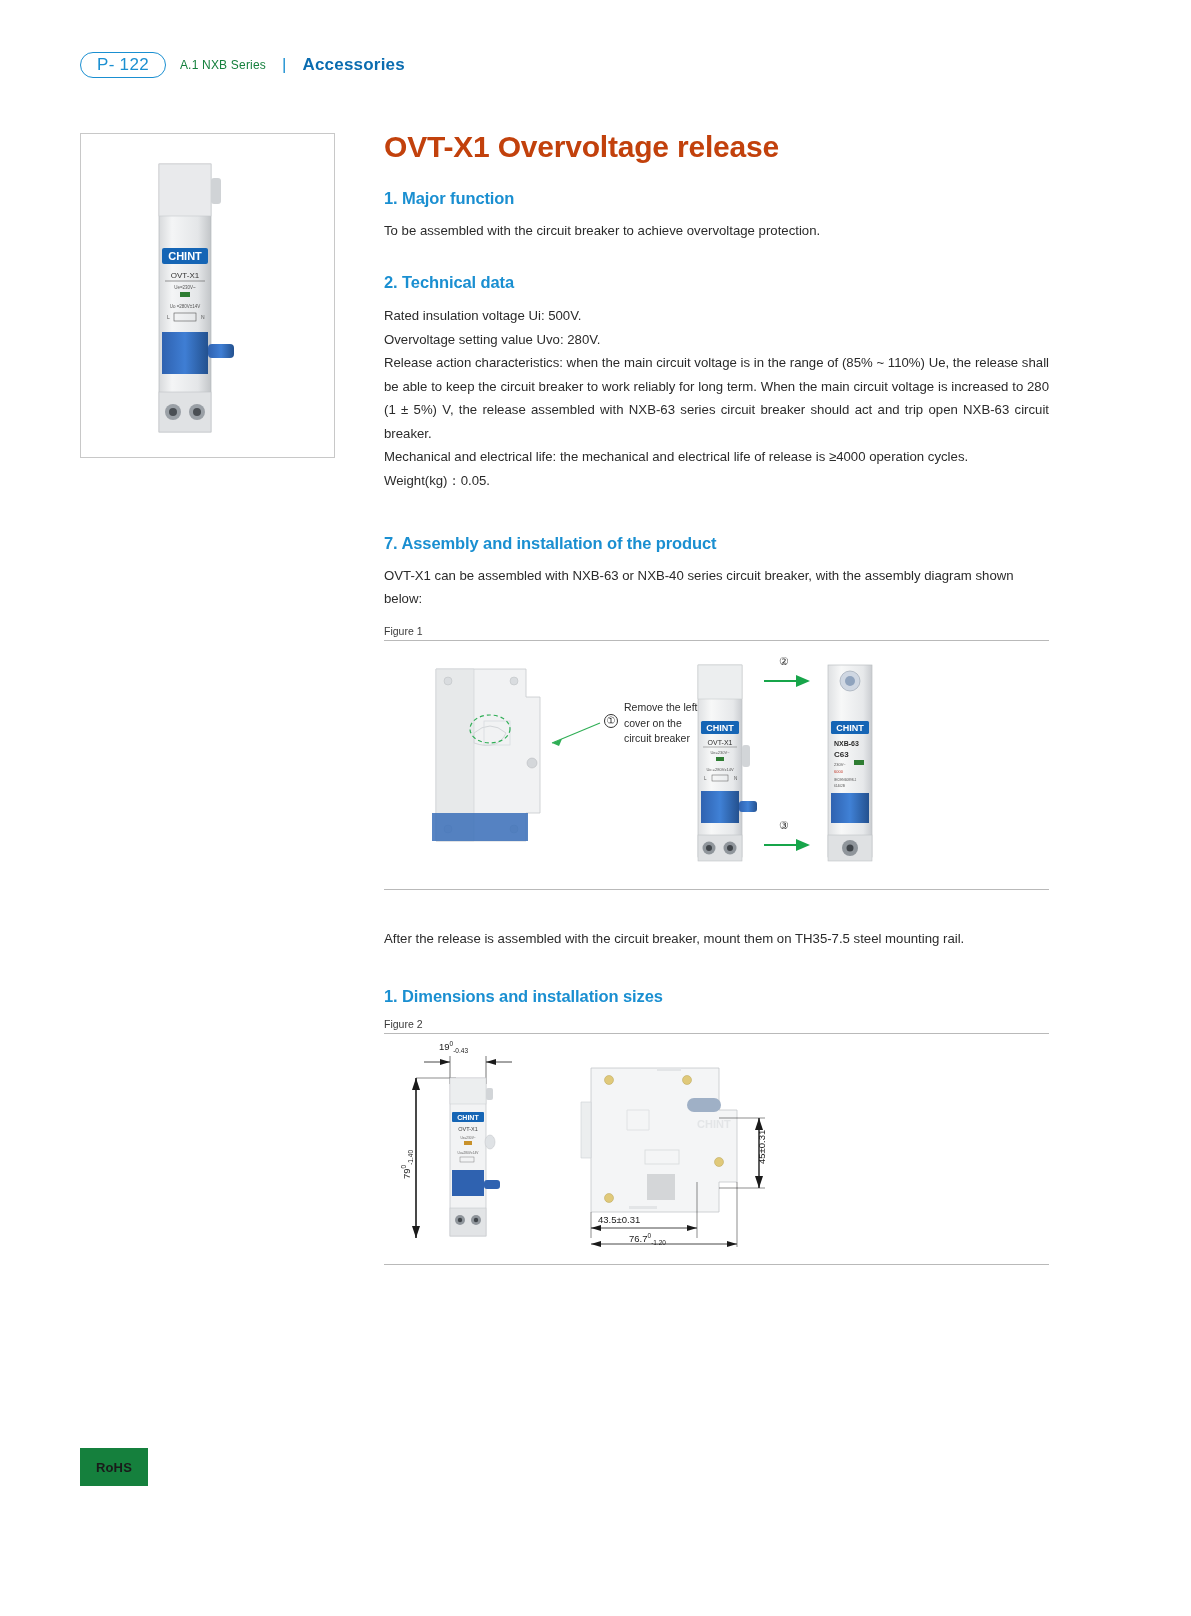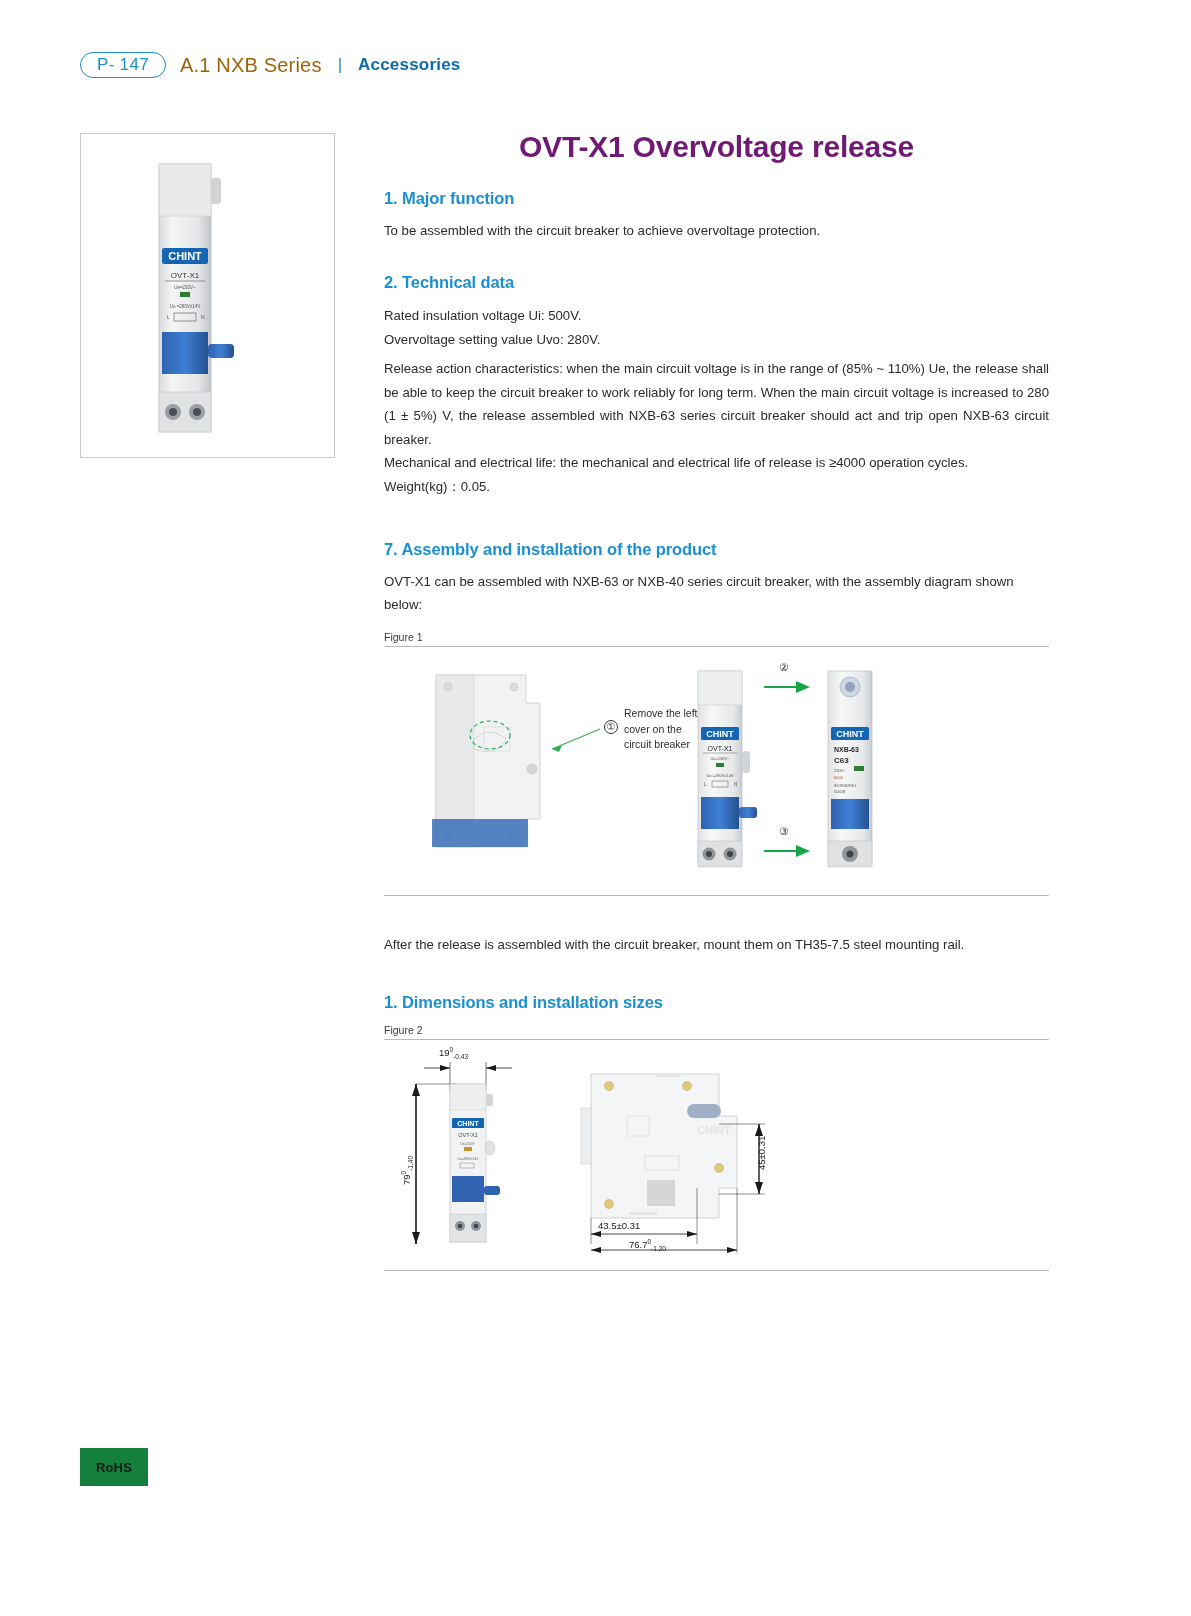--- a/index.html
+++ b/index.html
@@ -20,48 +20,48 @@
   }
   .page-pill {
     border: 1.6px solid #1a8fd1;
     border-radius: 14px;
     color: #1a8fd1;
     font-size: 17px;
     letter-spacing: .3px;
     padding: 3px 16px 4px 16px;
     line-height: 1;
   }
-  .series-label { color:#a16207; font-size:20px; letter-spacing:.2px; }
+  .series-label { color:#15803d; font-size:12px; letter-spacing:.2px; }
   .hdr-sep { color:#1a8fd1; font-size:17px; padding:0 2px; }
   .accessories { color:#0a6cb0; font-size:17px; font-weight:bold; letter-spacing:.2px; }
 
   
   .photo-box {
     position:absolute; left:80px; top:133px;
     width:255px; height:325px;
     border:1px solid #c8c8c8; background:#fff;
   }
   .breaker-photo { position:absolute; left:48px; top:22px; width:140px; height:282px; }
 
   
   .content { position:absolute; left:384px; top:130px; width:665px; }
   h1.product-title {
     font-size:30px; font-weight:bold; margin:0 0 26px 0;
-    letter-spacing:-0.2px; color:#701a75; line-height:1.1;text-align:center;
+    letter-spacing:-0.2px; color:#c2410c; line-height:1.1;
   }
   h2.sec {
     color:#1a8fd1; font-size:16.5px; font-weight:bold;
     margin:0 0 12px 0; letter-spacing:-0.1px;
   }
   h2.sec.spaced { margin-top:32px; }
   p.body {
     font-size:13.2px; line-height:1.62; margin:0; color:#2b2b2b;
   }
   .tech-block { font-size:13.2px; line-height:1.78; color:#2b2b2b; }
-  .tech-block .just { text-align:justify; text-justify:inter-word;margin-top:6px; }
+  .tech-block .just { text-align:justify; text-justify:inter-word; }
   .sec3-intro { font-size:13.2px; line-height:1.72; color:#2b2b2b; margin:0; }
 
   
   .fig-caption {
     font-size:10.5px; color:#3a3a3a;
     margin-bottom:3px;
   }
   .fig-rule { border-top:1px solid #b9b9b9; }
   .fig-area { position:relative; }
 
@@ -95,21 +95,21 @@
     width:68px; height:38px;
     background:#15803d;
     display:flex; align-items:center; justify-content:center;
     font-size:13px; font-weight:bold; color:#1a1a1a; letter-spacing:.2px;
   }
 </style>
 </head>
 <body>
 
 <div class="page-header">
-  <div class="page-pill">P- 147</div>
+  <div class="page-pill">P- 122</div>
   <div class="series-label">A.1 NXB Series</div>
   <div class="hdr-sep">|</div>
   <div class="accessories">Accessories</div>
 </div>
 
 <div class="photo-box">
   <svg class="breaker-photo" viewBox="0 0 140 282">
     <defs>
       <linearGradient id="bodyG" x1="0" y1="0" x2="1" y2="0">
         <stop offset="0" stop-color="#d8dadc"></stop>

